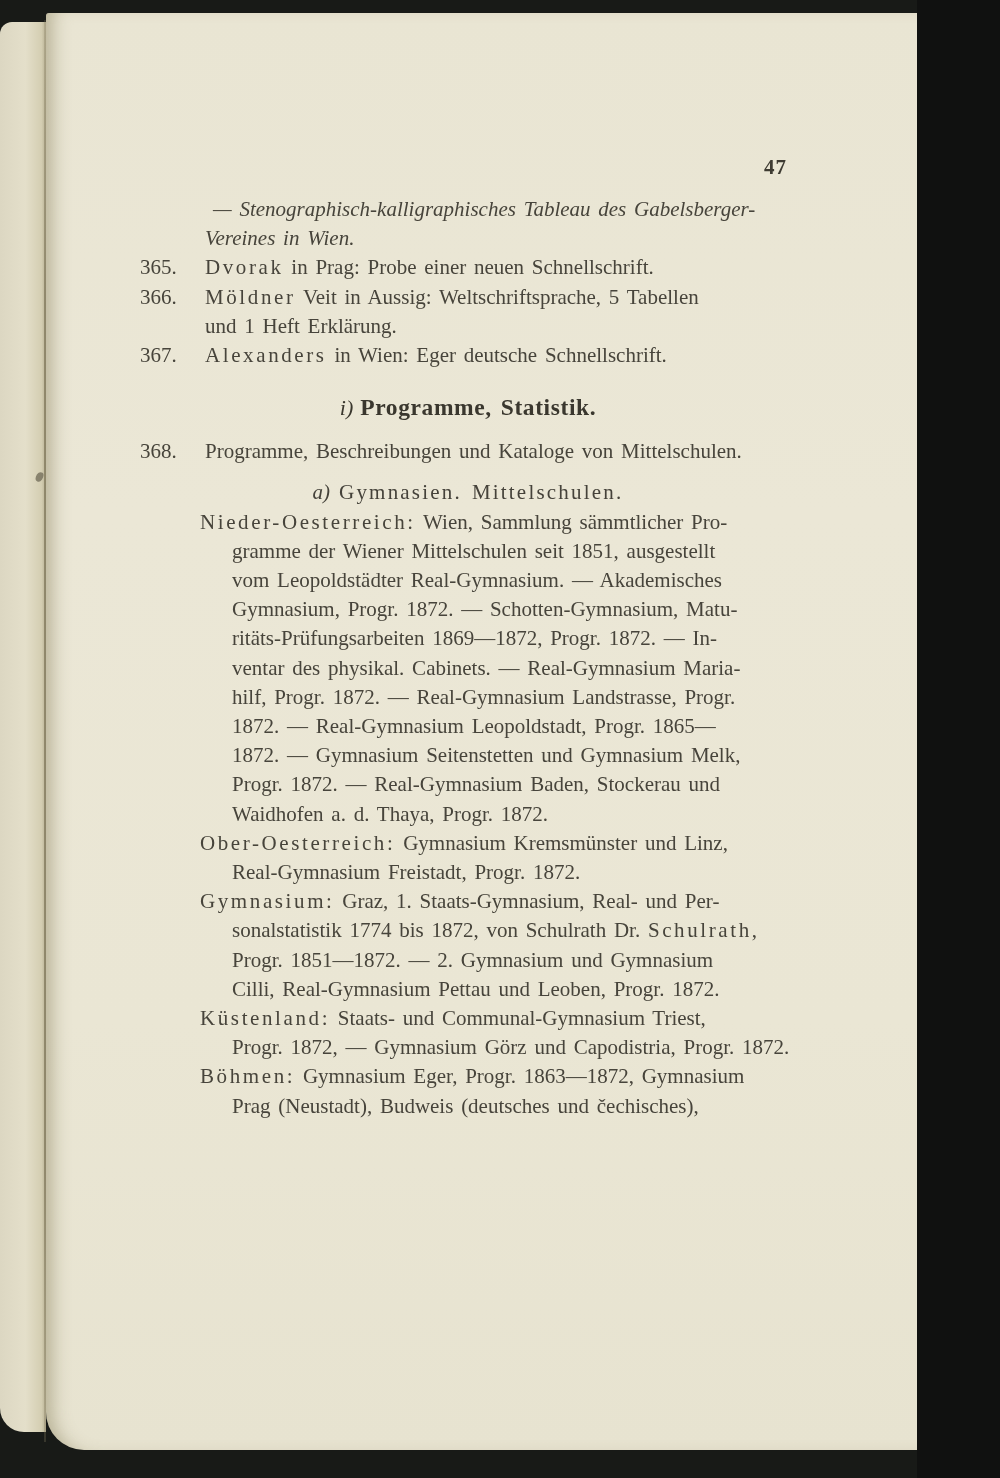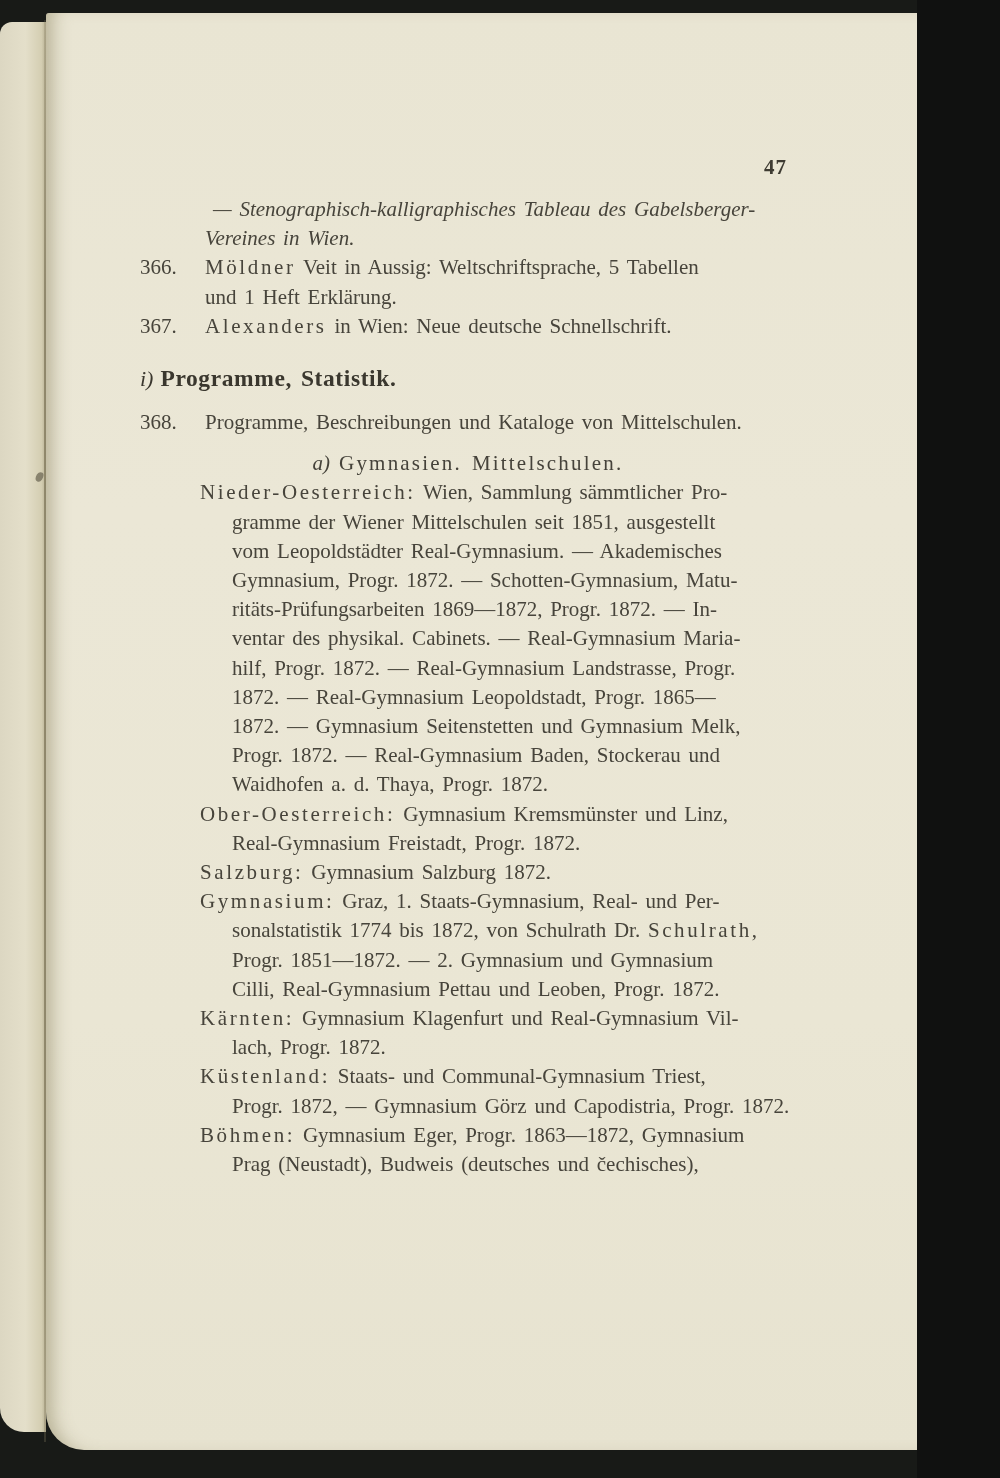--- a/index.html
+++ b/index.html
@@ -52,21 +52,21 @@
     text-rendering:optimizeLegibility;
   }
   .text-col p, .text-col div { margin:0; }
   .cont   { padding-left:65px; text-indent:8px;  white-space:pre-line;font-style:italic; }
   .entry  { padding-left:65px; text-indent:-65px; white-space:pre-line; }
   .region { padding-left:92px; text-indent:-32px; white-space:pre-line; }
   .num    { display:inline-block; width:65px; text-indent:0; }
   .gesperrt { letter-spacing:2.6px; }
   .heading {
     margin-top:22px !important; margin-bottom:14px !important;
-    color:#3a372e; line-height:30px;
+    text-align:center; color:#3a372e; line-height:30px;
   }
   .h-prefix { font-style:italic; font-size:22px; margin-right:7px; }
   .h-title  { font-weight:bold; font-size:23.5px; letter-spacing:.6px; }
   .subheading {
     margin-top:12px !important;
     text-align:center; color:#45423a;
   }
   .sh-prefix { font-style:italic; margin-right:9px; }
   .sh-title  { letter-spacing:2.2px; }
 </style>
@@ -82,25 +82,26 @@
   <div class="gutter-line"></div>
   <div class="speck"></div>
 
   <div class="page-num">47</div>
 
   <div class="text-col">
 
     <p class="cont">— Stenographisch-kalligraphisches Tableau des Gabelsberger-
 Vereines in Wien.</p>
 
+    <p class="entry"><span class="num">365.</span><span class="gesperrt">Dvorak</span><span> in Prag: Probe einer neuen Schnellschrift.</span></p>
 
     <p class="entry"><span class="num">366.</span><span class="gesperrt">Möldner</span><span> Veit in Aussig: Weltschriftsprache, 5 Tabellen
 und 1 Heft Erklärung.</span></p>
 
-    <p class="entry"><span class="num">367.</span><span class="gesperrt">Alexanders</span><span> in Wien: Neue deutsche Schnellschrift.</span></p>
+    <p class="entry"><span class="num">367.</span><span class="gesperrt">Alexanders</span><span> in Wien: Eger deutsche Schnellschrift.</span></p>
 
     <div class="heading"><span class="h-prefix">i)</span><span class="h-title">Programme, Statistik.</span></div>
 
     <p class="entry"><span class="num">368.</span><span>Programme, Beschreibungen und Kataloge von Mittelschulen.</span></p>
 
     <div class="subheading"><span class="sh-prefix">a)</span><span class="sh-title">Gymnasien. Mittelschulen.</span></div>
 
     <p class="region"><span class="gesperrt">Nieder-Oesterreich:</span><span> Wien, Sammlung sämmtlicher Pro-
 gramme der Wiener Mittelschulen seit 1851, ausgestellt
 vom Leopoldstädter Real-Gymnasium. — Akademisches
@@ -109,29 +110,26 @@
 ventar des physikal. Cabinets. — Real-Gymnasium Maria-
 hilf, Progr. 1872. — Real-Gymnasium Landstrasse, Progr.
 1872. — Real-Gymnasium Leopoldstadt, Progr. 1865—
 1872. — Gymnasium Seitenstetten und Gymnasium Melk,
 Progr. 1872. — Real-Gymnasium Baden, Stockerau und
 Waidhofen a. d. Thaya, Progr. 1872.</span></p>
 
     <p class="region"><span class="gesperrt">Ober-Oesterreich:</span><span> Gymnasium Kremsmünster und Linz,
 Real-Gymnasium Freistadt, Progr. 1872.</span></p>
 
-    <p class="region"><span class="gesperrt">Salzburg:</span><span> Gymnasium Salzburg 1872.</span></p>
 
     <p class="region"><span class="gesperrt">Gymnasium:</span><span> Graz, 1. Staats-Gymnasium, Real- und Per-
 sonalstatistik 1774 bis 1872, von Schulrath Dr. </span><span class="gesperrt">Schulrath</span><span>,
 Progr. 1851—1872. — 2. Gymnasium und Gymnasium
 Cilli, Real-Gymnasium Pettau und Leoben, Progr. 1872.</span></p>
 
-    <p class="region"><span class="gesperrt">Kärnten:</span><span> Gymnasium Klagenfurt und Real-Gymnasium Vil-
-lach, Progr. 1872.</span></p>
 
 
     <p class="region"><span class="gesperrt">Küstenland:</span><span> Staats- und Communal-Gymnasium Triest,
 Progr. 1872, — Gymnasium Görz und Capodistria, Progr. 1872.</span></p>
 
 
     <p class="region"><span class="gesperrt">Böhmen:</span><span> Gymnasium Eger, Progr. 1863—1872, Gymnasium
 Prag (Neustadt), Budweis (deutsches und čechisches),</span></p>
 
   </div>

